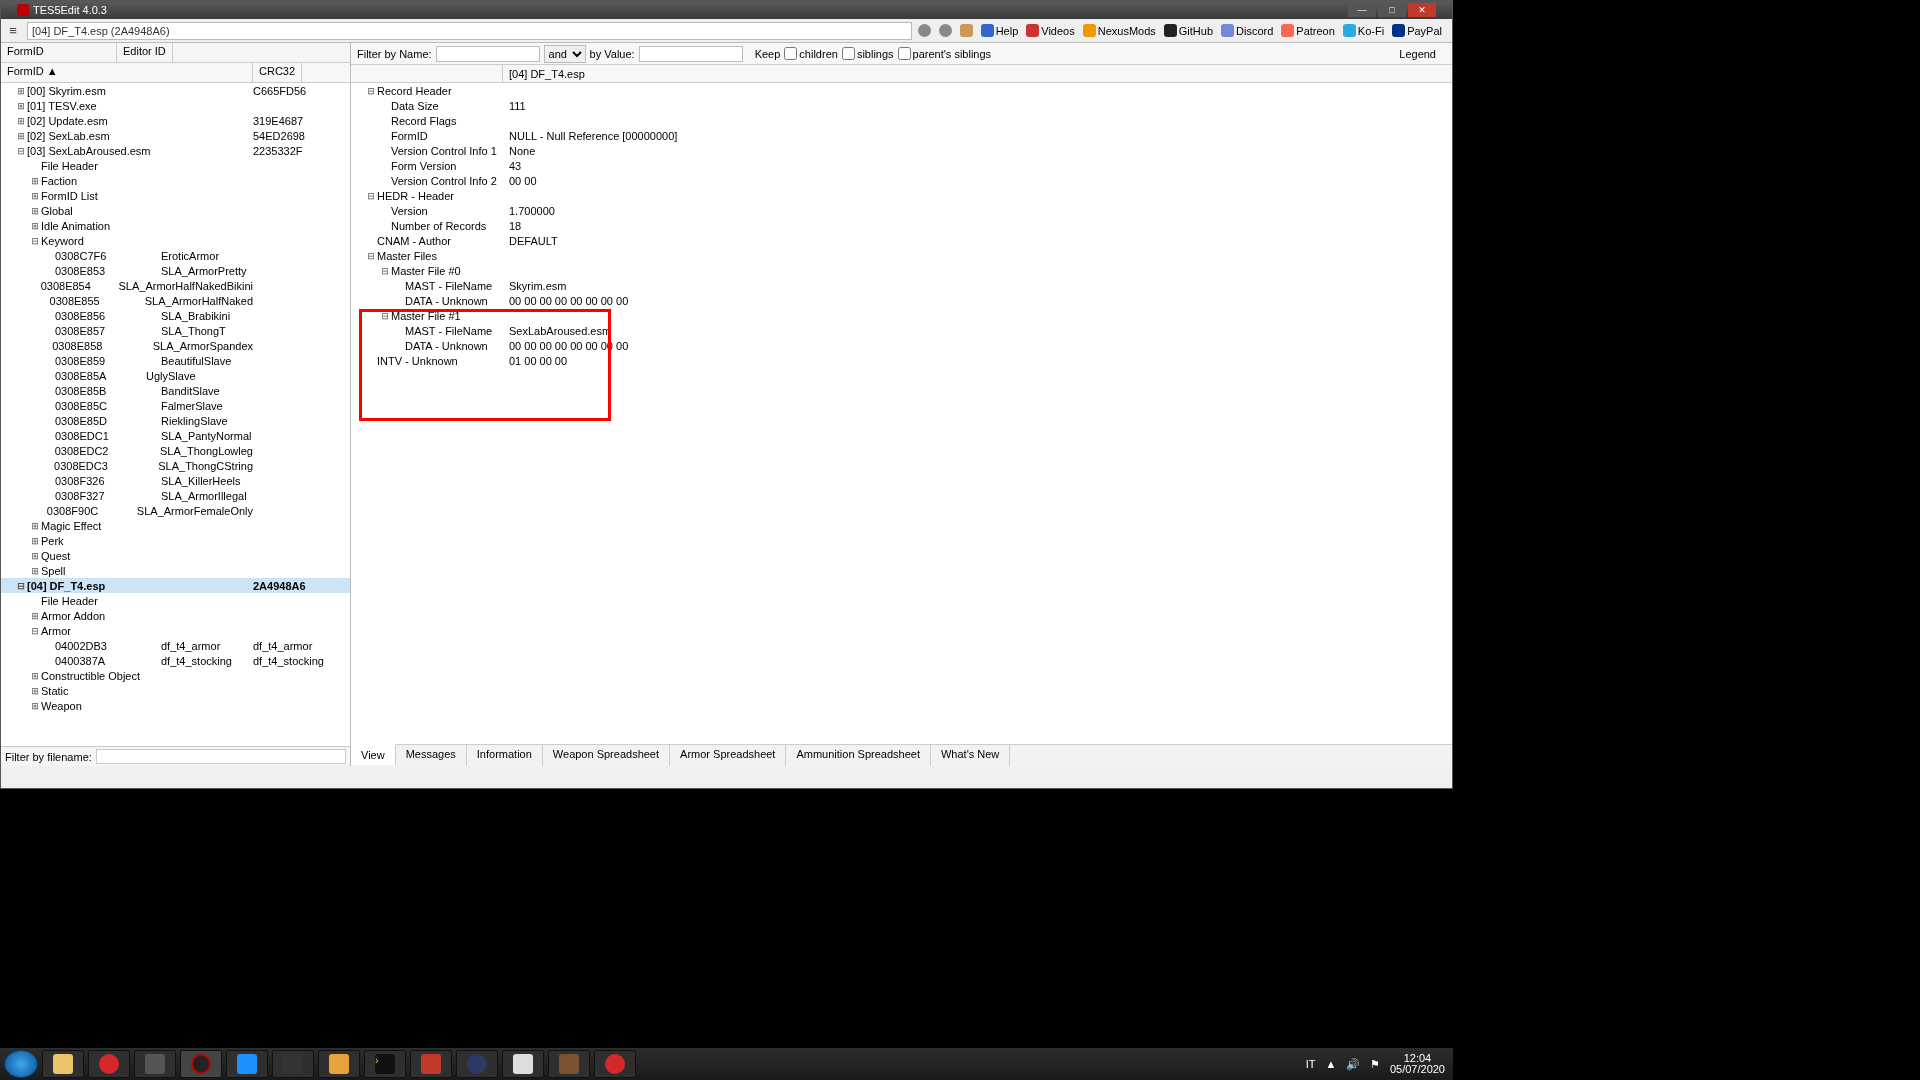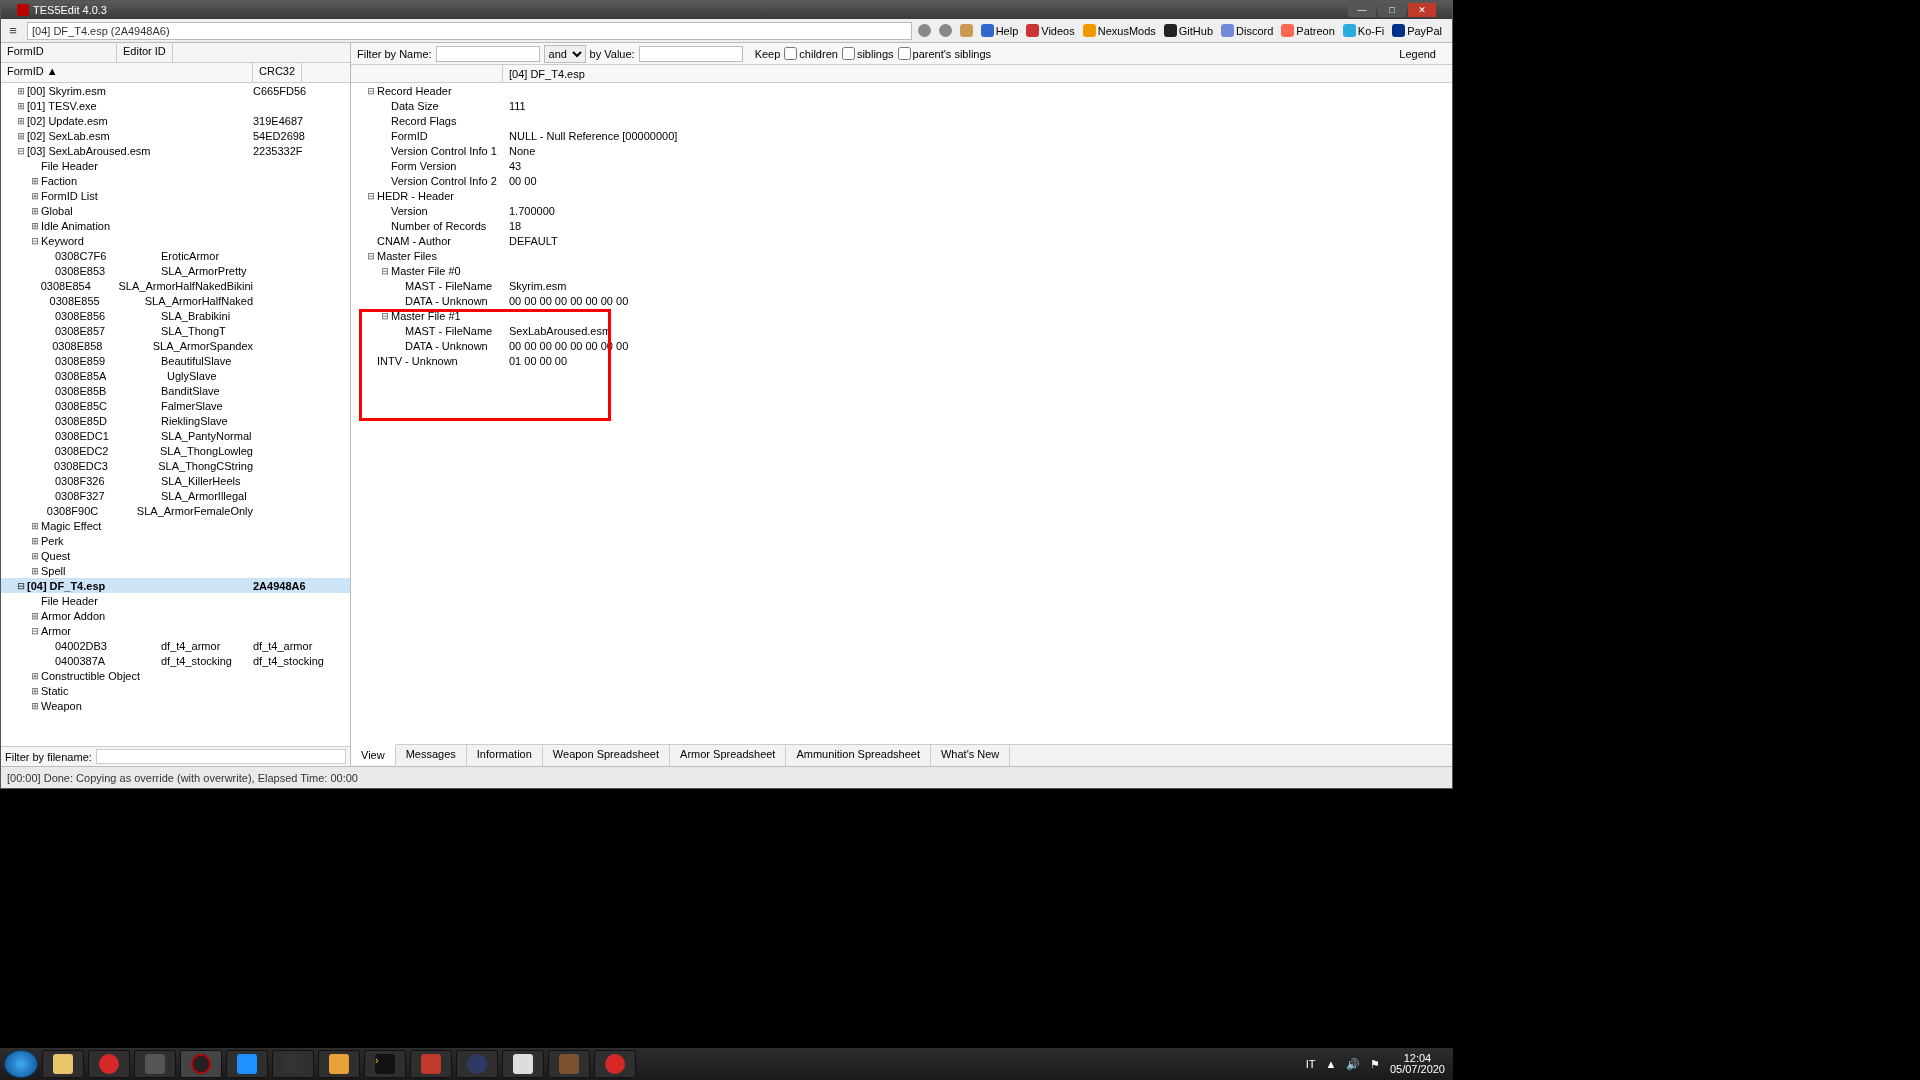--- a/index.html
+++ b/index.html
@@ -282,21 +282,21 @@
               <span class="exp"></span>
               <span style="width: 106px; display: inline-block;">0308E859</span>
               <span>BeautifulSlave</span>
             </div>
             <div class="c2"></div>
           </div>
           <div class="trow">
             <div class="c1">
               <span class="pad" style="width: 42px;"></span>
               <span class="exp"></span>
-              <span style="width: 112px; display: inline-block;">0308E85A</span>
+              <span style="width: 91px; display: inline-block;">0308E85A</span>
               <span>UglySlave</span>
             </div>
             <div class="c2"></div>
           </div>
           <div class="trow">
             <div class="c1">
               <span class="pad" style="width: 42px;"></span>
               <span class="exp"></span>
               <span style="width: 106px; display: inline-block;">0308E85B</span>
               <span>BanditSlave</span>
@@ -674,23 +674,20 @@
           <div class="tab">Messages</div>
           <div class="tab">Information</div>
           <div class="tab">Weapon Spreadsheet</div>
           <div class="tab">Armor Spreadsheet</div>
           <div class="tab">Ammunition Spreadsheet</div>
           <div class="tab">What's New</div>
         </div>
     </div>
   </div>
 
-  <div class="status">
-    <span>[00:00] Done: Copying as override (with overwrite), Elapsed Time: 00:00</span>
-  </div>
 </div>
 
 <div class="taskbar">
   <div class="start"></div>
   <div class="tbtn">
       <span class="ico" style="background:#e9c46a"></span>
     </div>
   <div class="tbtn">
       <span class="ico" style="background:#d62828;border-radius:50%"></span>
     </div>

